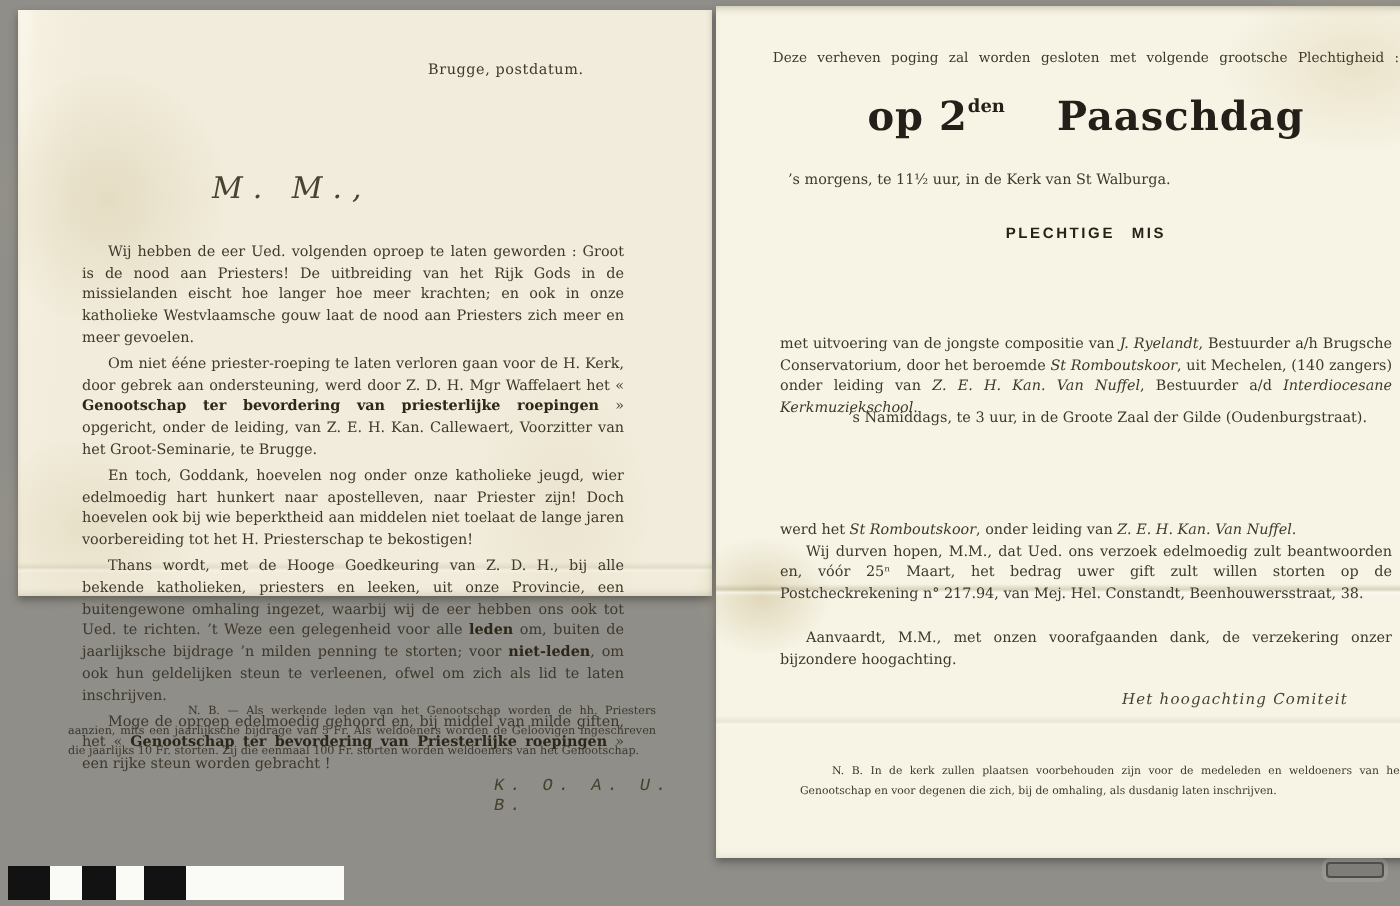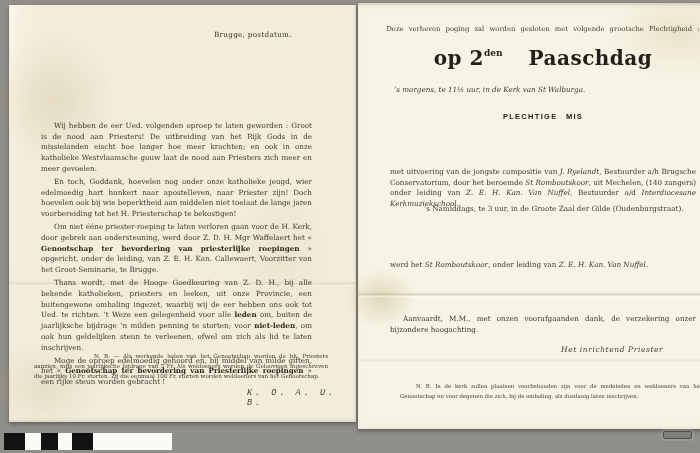--- a/index.html
+++ b/index.html
@@ -5,21 +5,21 @@
   :root{
     --bg:#8f8e89; --page-left:#f1ecdb; --page-right:#f7f4e6;
     --ink:#3e372b; --ink-bold:#2c2719; --strip-black:#121212; --strip-white:#fafaf7;
   }
   html,body{margin:0;padding:0;}
   body{width:700px;height:453px;background:var(--bg);font-family:"DejaVu Serif",serif;}
   .scene{position:relative;width:700px;height:453px;background:var(--bg);overflow:hidden;}
 
   .page{position:absolute;color:var(--ink);}
   .page-left{
-    left:9px;top:5px;width:347px;height:417px;
+    left:9px;top:5px;width:347px;height:293px;
     background:linear-gradient(95deg,#fcf9ee 0%,#f5f0e0 3%,var(--page-left) 9%,var(--page-left) 100%);
     box-shadow:0 2px 4px rgba(40,38,30,.45), inset 0 -2px 4px -2px rgba(120,110,80,.35);
   }
   .page-right{
     left:358px;top:3px;width:370px;height:426px;
     background:var(--page-right);
     box-shadow:0 2px 4px rgba(40,38,30,.45),
                inset -5px 0 7px -3px rgba(120,110,80,.5),
                inset 0 3px 5px -3px rgba(120,110,80,.4);
   }
@@ -41,21 +41,21 @@
   .b{font-weight:bold;color:var(--ink-bold);}
   .i{font-style:italic;}
   .nb-left{position:absolute;left:25px;right:28px;top:346px;font-size:5.6px;line-height:10px;text-align:justify;text-indent:60px;}
   .sig-left{position:absolute;left:238px;top:383px;font-size:8.5px;font-style:italic;letter-spacing:3px;color:#46402f;font-family:Liberation Mono, monospace;}
 
   
   .intro{position:absolute;left:20px;right:20px;top:22px;text-align:center;font-size:6.8px;word-spacing:3px;}
   .title{position:absolute;left:0;right:0;top:43px;text-align:center;font-weight:bold;font-size:20px;color:#242019;letter-spacing:.5px;}
   .title sup{font-size:9px;vertical-align:9px;letter-spacing:0;}
   .title .tmain{margin-left:26px;}
-  .timeline{position:absolute;left:36px;top:82px;font-size:7.2px;font-style:italic;}
+  .timeline{position:absolute;left:36px;top:82px;font-size:7.2px;}
   .subhead{position:absolute;left:0;right:0;text-align:center;font-family:"Liberation Sans",sans-serif;font-weight:bold;font-size:7.5px;letter-spacing:1.3px;word-spacing:5px;color:#262217;}
   .h-mass{top:109px;}
   .h-concert{top:231px;}
   .block{position:absolute;left:32px;right:32px;font-size:7.2px;line-height:10.7px;text-align:justify;}
   .block p{margin:0;}
   .block p.ind{text-indent:13px;}
   .blk1{top:133px;margin-top:31px;}
   .afternoon{position:absolute;left:66px;top:201px;font-size:7.2px;}
   .blk2{top:257px;}
   .closing{top:311px;}
@@ -82,25 +82,26 @@
 
 <div class="scene">
 
   <div class="page page-left">
     <div class="stain s1"></div>
     <div class="stain s2"></div>
     <div class="stain s5"></div>
     <div class="crease" style="top:276px;opacity:.5;"></div>
 
     <div class="dateline">Brugge, postdatum.</div>
+    <div class="salutation">M. M.,</div>
 
     <div class="body-left">
       <p><span>Wij hebben de eer Ued. volgenden oproep te laten geworden : Groot is de nood aan Priesters! De uitbreiding van het Rijk Gods in de missielanden eischt hoe langer hoe meer krachten; en ook in onze katholieke Westvlaamsche gouw laat de nood aan Priesters zich meer en meer gevoelen.</span></p>
+      <p><span>Om niet ééne priester-roeping te laten verloren gaan voor de H. Kerk, door gebrek aan ondersteuning, werd door Z. D. H. Mgr Waffelaert het « </span><span class="b">Genootschap ter bevordering van priesterlijke roepingen</span><span> » opgericht, onder de leiding, van Z. E. H. Kan. Callewaert, Voorzitter van het Groot-Seminarie, te Brugge.</span></p>
       <p><span>En toch, Goddank, hoevelen nog onder onze katholieke jeugd, wier edelmoedig hart hunkert naar apostelleven, naar Priester zijn! Doch hoevelen ook bij wie beperktheid aan middelen niet toelaat de lange jaren voorbereiding tot het H. Priesterschap te bekostigen!</span></p>
-      <p><span>Om niet ééne priester-roeping te laten verloren gaan voor de H. Kerk, door gebrek aan ondersteuning, werd door Z. D. H. Mgr Waffelaert het « </span><span class="b">Genootschap ter bevordering van priesterlijke roepingen</span><span> » opgericht, onder de leiding, van Z. E. H. Kan. Callewaert, Voorzitter van het Groot-Seminarie, te Brugge.</span></p>
       <p><span>Thans wordt, met de Hooge Goedkeuring van Z. D. H., bij alle bekende katholieken, priesters en leeken, uit onze Provincie, een buitengewone omhaling ingezet, waarbij wij de eer hebben ons ook tot Ued. te richten. ’t Weze een gelegenheid voor alle </span><span class="b">leden</span><span> om, buiten de jaarlijksche bijdrage ’n milden penning te storten; voor </span><span class="b">niet-leden</span><span>, om ook hun geldelijken steun te verleenen, ofwel om zich als lid te laten inschrijven.</span></p>
       <p><span>Moge de oproep edelmoedig gehoord en, bij middel van milde giften, het « </span><span class="b">Genootschap ter bevordering van Priesterlijke roepingen</span><span> » een rijke steun worden gebracht !</span></p>
     </div>
 
     <div class="nb-left">N. B. — Als werkende leden van het Genootschap worden de hh. Priesters aanzien, mits een jaarlijksche bijdrage van 5 Fr. Als weldoeners worden de Geloovigen ingeschreven die jaarlijks 10 Fr. storten. Zij die eenmaal 100 Fr. storten worden weldoeners van het Genootschap.</div>
     <div class="sig-left">K. O. A. U. B.</div>
   </div>
 
   <div class="page page-right">
     <div class="stain s3"></div>
@@ -118,27 +119,28 @@
 
     <div class="block blk1">
       <p><span>met uitvoering van de jongste compositie van </span><span class="i">J. Ryelandt</span><span>, Bestuurder a/h Brugsche Conservatorium, door het beroemde </span><span class="i">St Romboutskoor</span><span>, uit Mechelen, (140 zangers) onder leiding van </span><span class="i">Z. E. H. Kan. Van Nuffel</span><span>, Bestuurder a/d </span><span class="i">Interdiocesane Kerkmuziekschool</span><span>.</span></p>
     </div>
 
     <div class="afternoon">’s Namiddags, te 3 uur, in de Groote Zaal der Gilde (Oudenburgstraat).</div>
 
 
     <div class="block blk2">
       <p><span>werd het </span><span class="i">St Romboutskoor</span><span>, onder leiding van </span><span class="i">Z. E. H. Kan. Van Nuffel</span><span>.</span></p>
+      <p class="ind"><span>Wij durven hopen, M.M., dat Ued. ons verzoek edelmoedig zult beantwoorden en, vóór 25ⁿ Maart, het bedrag uwer gift zult willen storten op de Postcheckrekening n° 217.94, van Mej. Hel. Constandt, Beenhouwersstraat, 38.</span></p>
     </div>
 
     <div class="block closing">
       <p class="ind"><span>Aanvaardt, M.M., met onzen voorafgaanden dank, de verzekering onzer bijzondere hoogachting.</span></p>
     </div>
 
-    <div class="sig-right">Het inrichtend Priester</div>
+    <div class="sig-right">Het hoogachting Comiteit</div>
     <div class="nb-right">N. B. In de kerk zullen plaatsen voorbehouden zijn voor de medeleden en weldoeners van het Genootschap en voor degenen die zich, bij de omhaling, als dusdanig laten inschrijven.</div>
   </div>
 
   <div class="strip">
       <div class="cell black"></div>
       <div class="cell white"></div>
       <div class="cell black"></div>
       <div class="cell white"></div>
       <div class="cell black"></div>
       <div class="cell white-bar"></div>

